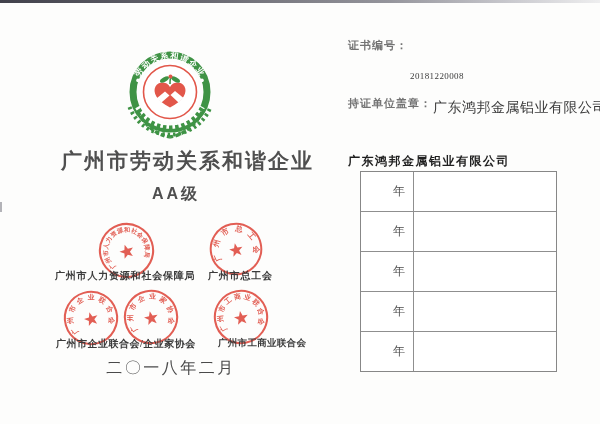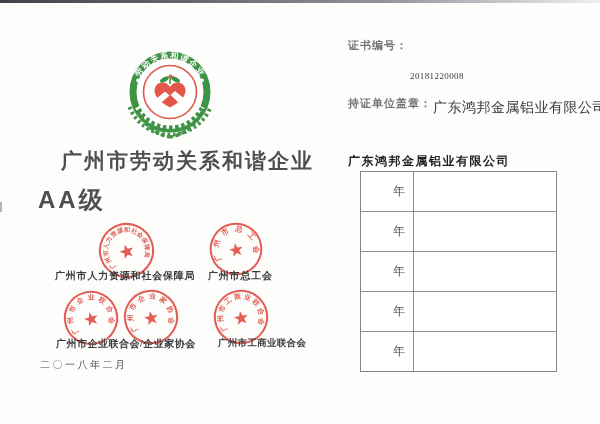--- a/index.html
+++ b/index.html
@@ -15,40 +15,40 @@
   }
   .scan-speck{position:absolute;left:0;top:202px;width:2px;height:10px;background:#b3b3b8;}
 
   
   .logo{position:absolute;left:122px;top:50px;width:96px;height:92px;}
   .cert-title{
     position:absolute;left:38px;top:147px;width:276px;text-align:right;
     font-size:21px;font-weight:600;letter-spacing:2px;color:#4f4f4f;
   }
   .cert-grade{
-    position:absolute;left:38px;top:184px;width:276px;
-    font-size:24px;font-weight:600;letter-spacing:3px;color:#4f4f4f;
+    position:absolute;left:38px;top:184px;width:276px;text-align:center;
+    font-size:16px;font-weight:600;letter-spacing:3px;color:#4f4f4f;
   }
   .seal{position:absolute;opacity:.93;}
   .seal-a{left:96px;top:220px;width:61px;height:61px;}
   .seal-b{left:207px;top:220px;width:58px;height:58px;}
   .seal-c{left:61px;top:288px;width:60px;height:60px;}
   .seal-d{left:121px;top:287px;width:60px;height:60px;}
   .seal-e{left:211px;top:287px;width:60px;height:60px;}
   .seal-caption{
     position:absolute;font-size:10px;font-weight:bold;color:#3b3b3b;
     letter-spacing:.8px;white-space:nowrap;
   }
   .cap-1{left:55px;top:269px;}
   .cap-2{left:208px;top:269px;}
   .cap-3{left:56px;top:337px;letter-spacing:.5px;font-family:Liberation Serif, serif;}
   .cap-4{left:218px;top:337px;font-size:9.5px;letter-spacing:.3px;}
   .cert-date{
-    position:absolute;left:40px;top:358px;width:262px;
-    font-size:10px;letter-spacing:2.5px;color:#4a4a4a;
+    position:absolute;left:40px;top:358px;width:262px;text-align:center;
+    font-size:16px;letter-spacing:2.5px;color:#4a4a4a;
   }
 
   
   .field-label{
     position:absolute;font-size:11px;font-weight:bold;color:#737373;
     letter-spacing:1px;white-space:nowrap;font-family:Liberation Mono, monospace;
   }
   .lbl-certno{left:348px;top:38px;}
   .lbl-holder{left:348px;top:96px;}
   .field-value{

